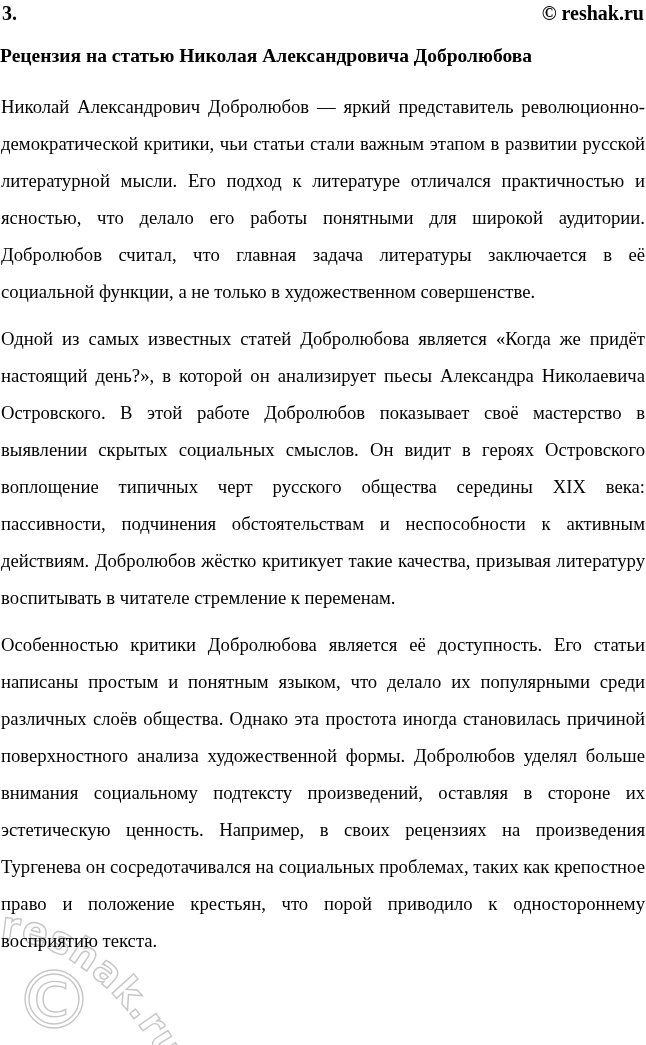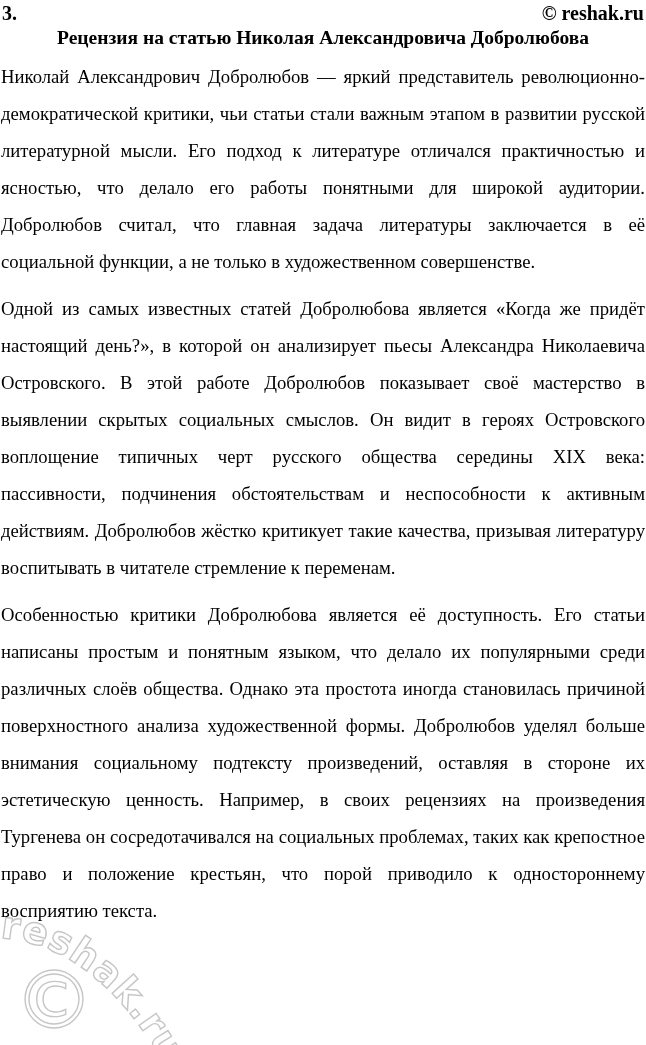--- a/index.html
+++ b/index.html
@@ -16,29 +16,29 @@
     display: flex;
     justify-content: space-between;
     align-items: flex-start;
     padding: 1px 2px 0 2px;
     font-size: 20px;
     line-height: 24px;
   }
   .page-number { font-weight: bold; }
   .copyright { font-weight: bold; }
   .doc-title {
-    text-align: center;
+    margin-top: 18px;
     font-weight: bold;
     font-size: 19.5px;
     line-height: 25px;
   }
   .content {
     position: relative;
     z-index: 1;
-    margin-top: 8px;
+    margin-top: 20px;
     padding: 0 1px;
   }
   .content p {
     margin: 0 0 10px 0;
     font-size: 18.7px;
     line-height: 37px;
     text-align: justify;
     text-justify: inter-word;
   }
   .watermark {

